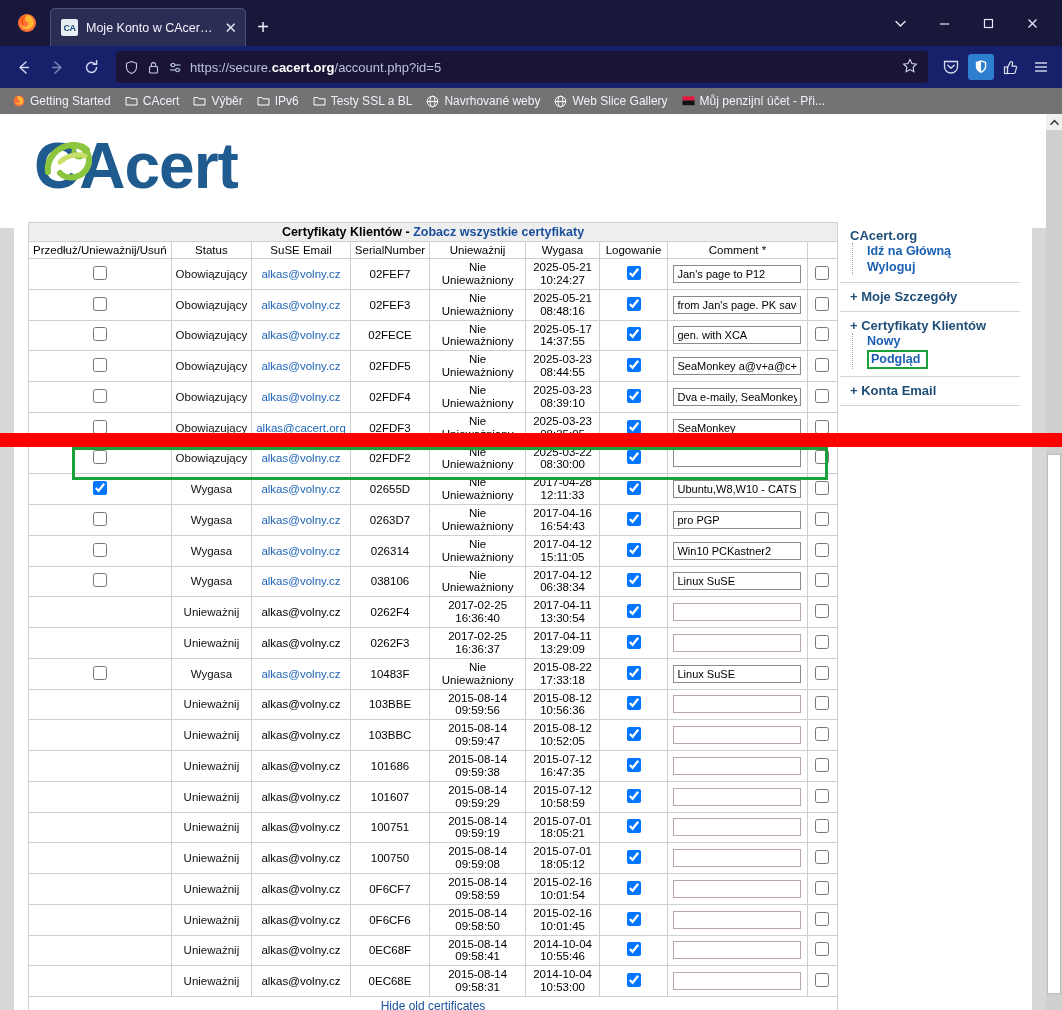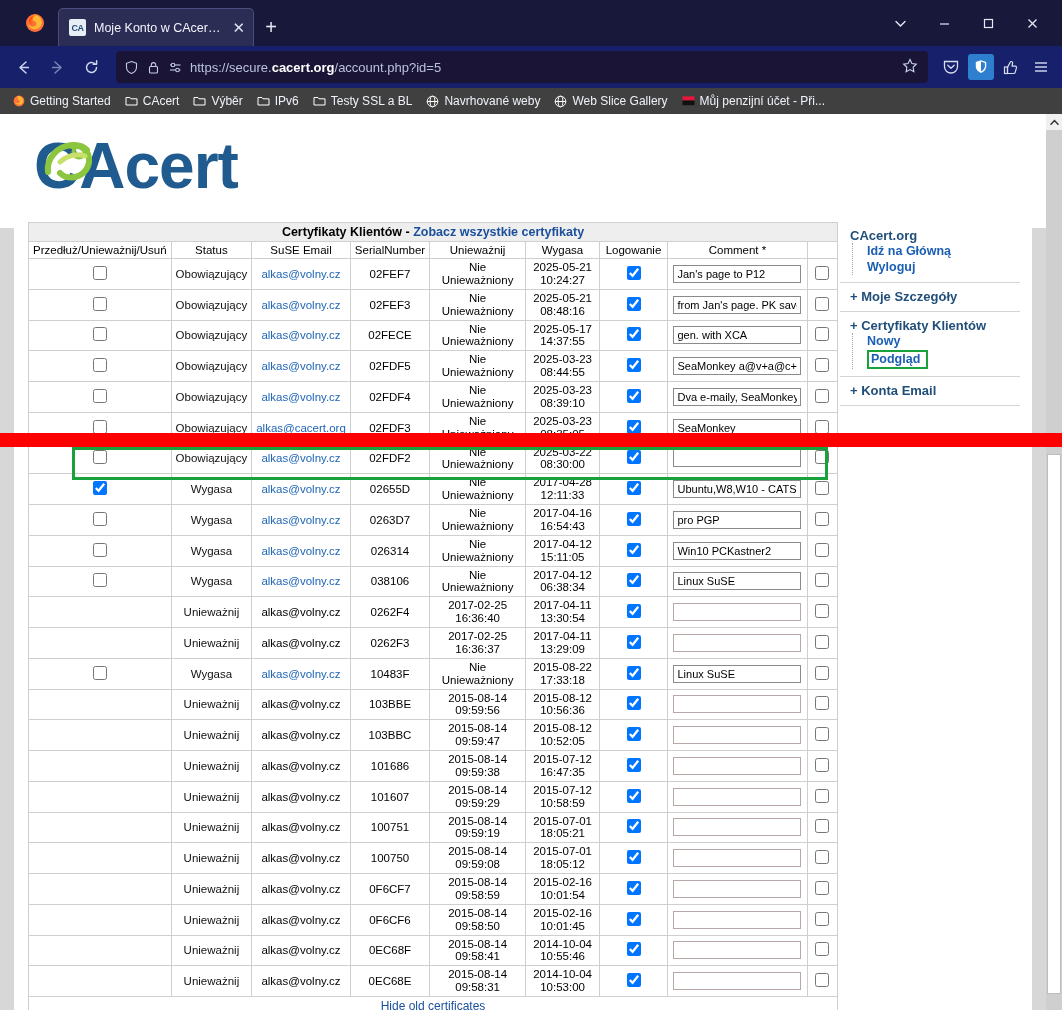--- a/index.html
+++ b/index.html
@@ -9,21 +9,21 @@
     font-family:"Liberation Sans", sans-serif;
     background:#1c1f3a;
     overflow:hidden;
   }
 
   
   #browser { width:1062px; height:1010px; position:relative; background:#1b1f4b; }
 
   .tabstrip {
     height:46px; background:#18193a; display:flex; align-items:flex-end;
-    padding:0 8px 0 12px; position:relative;
+    padding:0 8px 0 4px; position:relative;
   }
   .ff-logo { width:46px; height:46px; display:flex; align-items:center; justify-content:center; }
   .ff-logo svg { display:block; }
   .tab {
     height:38px; min-width:196px; max-width:196px; background:#2b2d55;
     border:1px solid #4a4d7e; border-bottom:none;
     border-radius:5px 5px 0 0; display:flex; align-items:center;
     gap:8px; padding:0 6px 0 10px; margin-bottom:0px;
   }
   .tab-favicon {
@@ -47,21 +47,21 @@
     flex:1 1 auto; height:28px; background:#1a1536; border-radius:4px;
     display:flex; align-items:center; gap:7px; padding:16px 8px; margin:0 6px;
   }
   .urlbar .u-ico { color:#c3cbe6; display:flex; align-items:center; }
   .url-text { flex:1 1 auto; font-size:13px; color:#b9c1dd; white-space:nowrap; overflow:hidden; }
   .url-text b { color:#ffffff; font-weight:bold; }
   .star { color:#cfd6ef; font-size:15px; cursor:pointer; padding-right:2px; }
   .ext-ico { width:26px; height:26px; display:flex; align-items:center; justify-content:center; color:#d8deef; cursor:pointer; }
   .ext-ico.shield-on { background:#2f7fd0; border-radius:3px; }
 
-  .bookmarks { height:26px; background:#404040; display:flex; align-items:center; gap:2px; padding:0 6px; overflow:hidden; }
+  .bookmarks { height:26px; background:#737373; display:flex; align-items:center; gap:2px; padding:0 6px; overflow:hidden; }
   .bm { display:flex; align-items:center; gap:5px; padding:2px 6px; color:#f0f2fb; font-size:12px; white-space:nowrap; cursor:pointer; border-radius:3px; }
   .bm .bmico { width:13px; height:13px; display:flex; align-items:center; justify-content:center; flex:0 0 auto; }
 
   
   .viewport { position:absolute; left:0; top:114px; width:1062px; height:896px; background:#ffffff; overflow:hidden; }
   .page-shell { position:absolute; left:0; top:0; width:1046px; height:896px; background:#ffffff; }
   .page-inner { position:absolute; left:14px; top:0; width:1018px; background:#ffffff; }
 
   .logo-wrap { padding:18px 0 14px 20px; background:#fff; }
 

